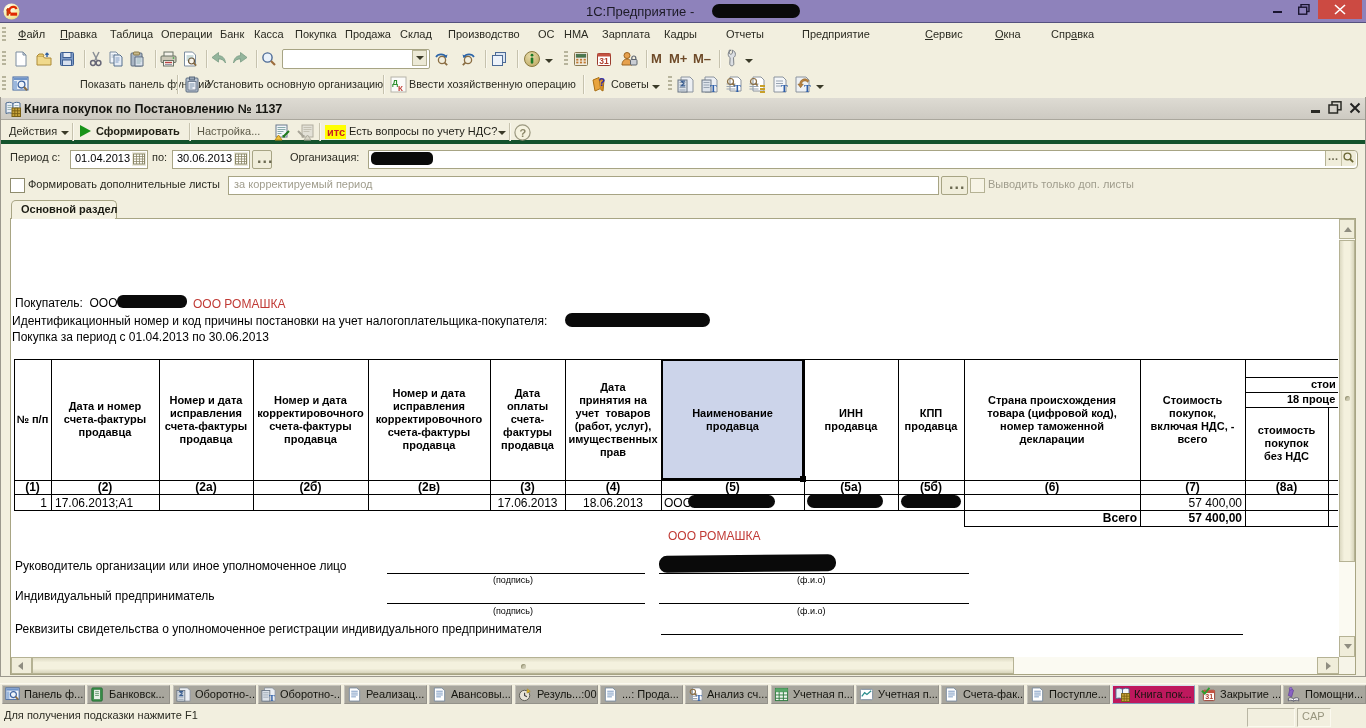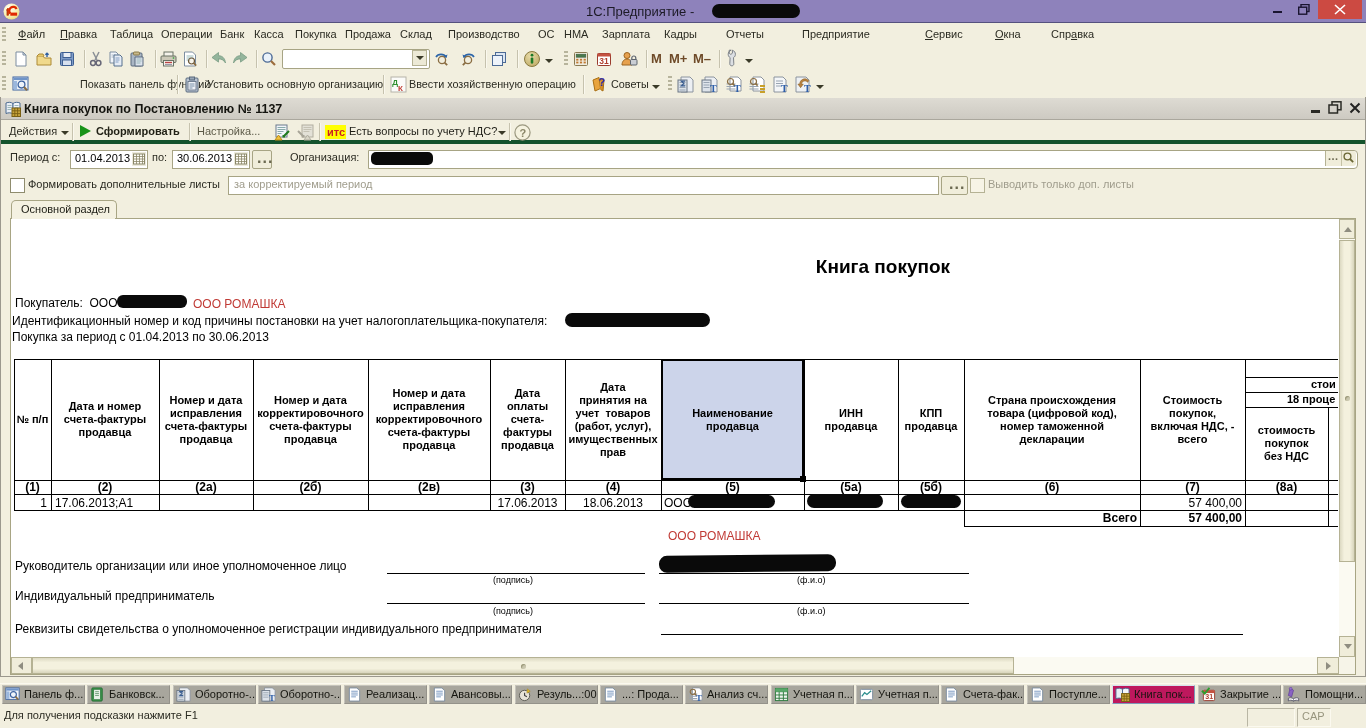--- a/index.html
+++ b/index.html
@@ -380,21 +380,21 @@
   <div class="field" style="left:228px;top:176px;width:709px;height:17px;">
     <div class="t" style="left:5px;top:1px;color:#a09d8d;">за корректируемый период</div>
   </div>
   <div class="btn3d" style="left:941px;top:176px;width:25px;height:17px;border-radius:2px;">
         <span style="position:absolute;left:7px;top:-2px;font-weight:bold;letter-spacing:1px;">...</span>
       </div>
   <div class="abs" style="left:970px;top:178px;width:13px;height:13px;background:#f7f4e6;border:1px solid #b5b294;"></div>
   <div class="t" style="left:988px;top:178px;color:#a09d8d;">Выводить только доп. листы</div>
 </div>
 
-<div class="abs" id="tabzone" style="left:0;top:198px;width:1364px;height:478px;">
+<div class="abs" id="tabzone" style="left:0;top:198px;width:1364px;height:478px;font-weight:bold;">
 
   <div class="abs" style="left:11px;top:2px;width:106px;height:19px;background:#f4f1e1;border:1px solid #a8a584;border-bottom:none;border-radius:5px 5px 0 0;box-sizing:border-box;"></div>
   <div class="t" style="left:21px;top:5px;color:#1c1c14;">Основной раздел</div>
 
   <div class="abs" style="left:10px;top:20px;width:1346px;height:457px;border:1px solid #a8a584;background:#fff;box-sizing:border-box;"></div>
 
   <div class="abs" style="left:12px;top:20px;width:103px;height:1px;background:#f4f1e1;"></div>
 
   <div class="abs" style="left:1339px;top:21px;width:16px;height:438px;background:#fbfaf2;">
     <div class="abs" style="left:0;top:0;width:16px;height:20px;background:#f0edda;border:1px solid #b5b294;box-sizing:border-box;">
@@ -418,21 +418,20 @@
     <div class="abs" style="left:1306px;top:0;width:22px;height:17px;background:#f0edda;border:1px solid #b5b294;box-sizing:border-box;">
           <div class="abs" style="left:8px;top:4px;width:0;height:0;border-top:4px solid transparent;border-bottom:4px solid transparent;border-left:5px solid #8f8d80;"></div>
         </div>
   </div>
 
   <div class="abs" style="left:1339px;top:459px;width:16px;height:17px;background:#f6f4e8;"></div>
 </div>
 
 <div class="abs" id="sheet" style="left:0;top:0;width:1366px;height:728px;pointer-events:none;">
 
-  <div class="t" style="left:600px;top:256px;width:566px;text-align:center;font-size:19px;font-weight:bold;color:#000;">Книга покупок</div>
   <div class="dc" style="left:15px;top:296px;">Покупатель:&nbsp;&nbsp;ООО</div>
   <div class="blob" style="left:117px;top:295px;width:70px;height:13px;border-radius:6px;"></div>
   <div class="dc" style="left:193px;top:297px;color:#c03a35;">ООО РОМАШКА</div>
   <div class="dc" style="left:12px;top:314px;">Идентификационный номер и код причины постановки на учет налогоплательщика-покупателя:</div>
   <div class="blob" style="left:565px;top:313px;width:145px;height:14px;"></div>
   <div class="dc" style="left:12px;top:330px;">Покупка за период с 01.04.2013 по 30.06.2013</div>
 
   <div class="abs" style="left:661px;top:359px;width:143px;height:121px;background:#ccd4ea;border:2px solid #000;box-sizing:border-box;"></div>
   <div class="abs" style="left:800px;top:476px;width:6px;height:6px;background:#000;"></div>
 

